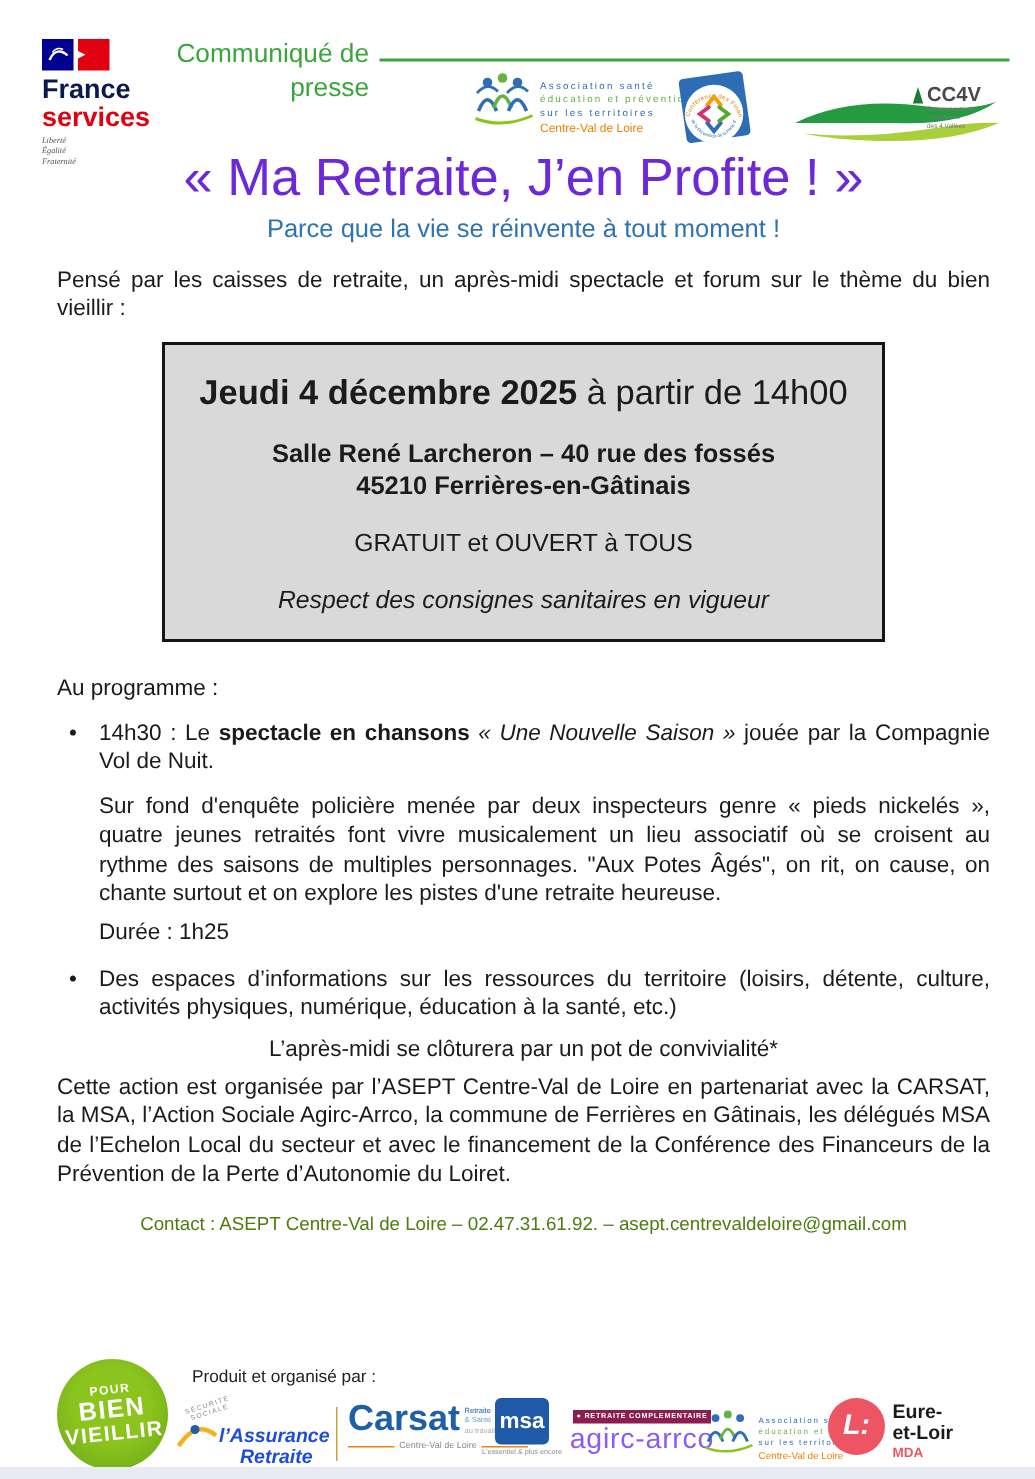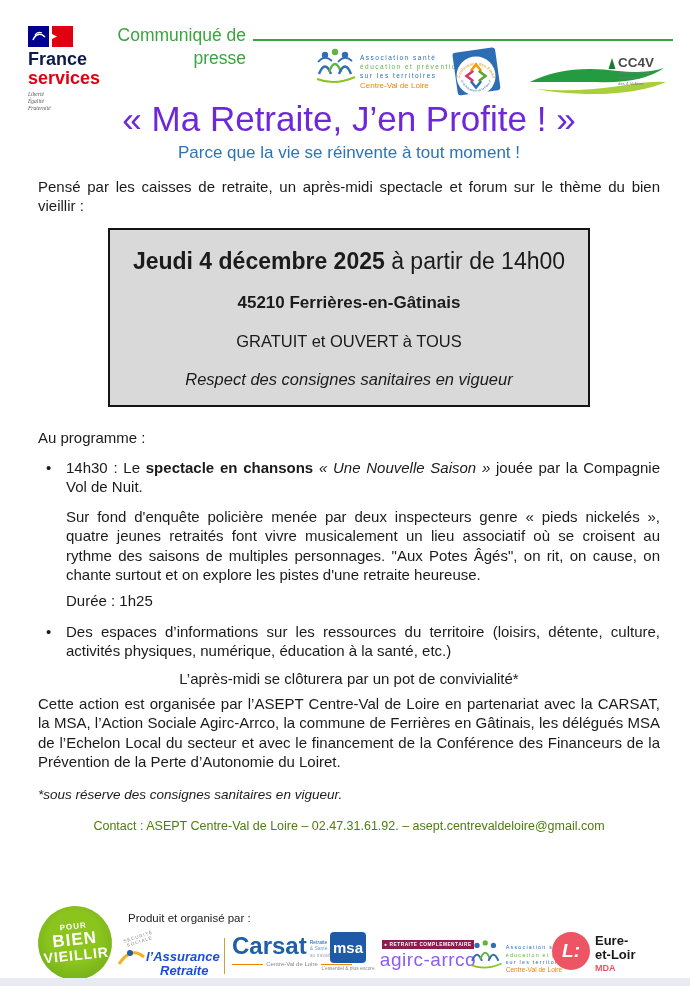--- a/index.html
+++ b/index.html
@@ -73,21 +73,21 @@
 
   .ar-logo { position:absolute; left:116px; top:934px; width:104px; }
   .ar-arc { font-size:4.5px; color:#8a8a8a; letter-spacing:1px; transform:rotate(-18deg); width:46px; text-align:center; }
   .ar-row { display:flex; align-items:flex-start; }
   .ar-text { font-style:italic; font-weight:bold; color:#1d4ed8; font-size:13px; line-height:1.1; margin-top:6px; }
   .ar-text .r2 { margin-left:14px; }
 
   .v-sep { position:absolute; left:224px; top:938px; width:1px; height:36px; background:#c9a23a; }
 
   .carsat { position:absolute; left:232px; top:934px; width:120px; }
-  .carsat-row { display:flex; align-items:flex-end; gap:3px; }
+  .carsat-row { display:flex; align-items:center; gap:3px; }
   .carsat-name { font-size:24px; font-weight:bold; color:#1f5fa8; line-height:1; }
   .carsat-tags { font-size:5px; line-height:1.3; margin-top:3px; }
   .carsat-tags .t1 { color:#1f5fa8; } .carsat-tags .t2 { color:#6f9fd0; } .carsat-tags .t3 { color:#aab; }
   .carsat-region { display:flex; align-items:center; gap:3px; margin-top:3px; }
   .carsat-region .dash { flex:1; border-top:1px solid #f08300; }
   .carsat-region .rg { font-size:6px; color:#888; white-space:nowrap; }
 
   .msa { position:absolute; left:318px; top:932px; width:60px; text-align:center; }
   .msa-box { width:36px; height:31px; margin:0 auto; background:#1e5aa8; border-radius:4px;
     color:#fff; font-weight:bold; font-size:15px; display:flex; align-items:center; justify-content:center; }
@@ -199,20 +199,21 @@
 
     <div class="title">« Ma Retraite, J’en Profite ! »</div>
     <div class="subtitle">Parce que la vie se réinvente à tout moment !</div>
     <p class="intro">Pensé par les caisses de retraite, un après-midi spectacle et forum sur le thème du bien vieillir :</p>
 
     <div class="event-box">
       <div class="box-date">
         <b>Jeudi 4 décembre 2025</b><span> à partir de 14h00</span>
       </div>
       <div class="box-venue">
+        <div>Salle René Larcheron – 40 rue des fossés</div>
         <div>45210 Ferrières-en-Gâtinais</div>
       </div>
       <div class="box-admission">GRATUIT et OUVERT à TOUS</div>
       <div class="box-sanitary">Respect des consignes sanitaires en vigueur</div>
     </div>
 
     <div class="prog-heading">Au programme :</div>
 
     <div class="bullet-row">
       <span class="dot">•</span>
@@ -221,21 +222,20 @@
     <p class="b-desc">Sur fond d'enquête policière menée par deux inspecteurs genre « pieds nickelés », quatre jeunes retraités font vivre musicalement un lieu associatif où se croisent au rythme des saisons de multiples personnages. "Aux Potes Âgés", on rit, on cause, on chante surtout et on explore les pistes d'une retraite heureuse.</p>
     <div class="b-duration">Durée : 1h25</div>
 
     <div class="bullet-row">
       <span class="dot">•</span>
       <span class="btxt">Des espaces d’informations sur les ressources du territoire (loisirs, détente, culture, activités physiques, numérique, éducation à la santé, etc.)</span>
     </div>
 
     <div class="closing">L’après-midi se clôturera par un pot de convivialité*</div>
     <p class="org">Cette action est organisée par l’ASEPT Centre-Val de Loire en partenariat avec la CARSAT, la MSA, l’Action Sociale Agirc-Arrco, la commune de Ferrières en Gâtinais, les délégués MSA de l’Echelon Local du secteur et avec le financement de la Conférence des Financeurs de la Prévention de la Perte d’Autonomie du Loiret.</p>
-    <p class="footnote">*sous réserve des consignes sanitaires en vigueur.</p>
     <div class="contact">Contact : ASEPT Centre-Val de Loire – 02.47.31.61.92. – asept.centrevaldeloire@gmail.com</div>
   </div>
 
   <div class="pbv">
     <div class="w1">POUR</div>
     <div class="w2">BIEN</div>
     <div class="w3">VIEILLIR</div>
   </div>
 
   <div class="produced-by">Produit et organisé par :</div>

